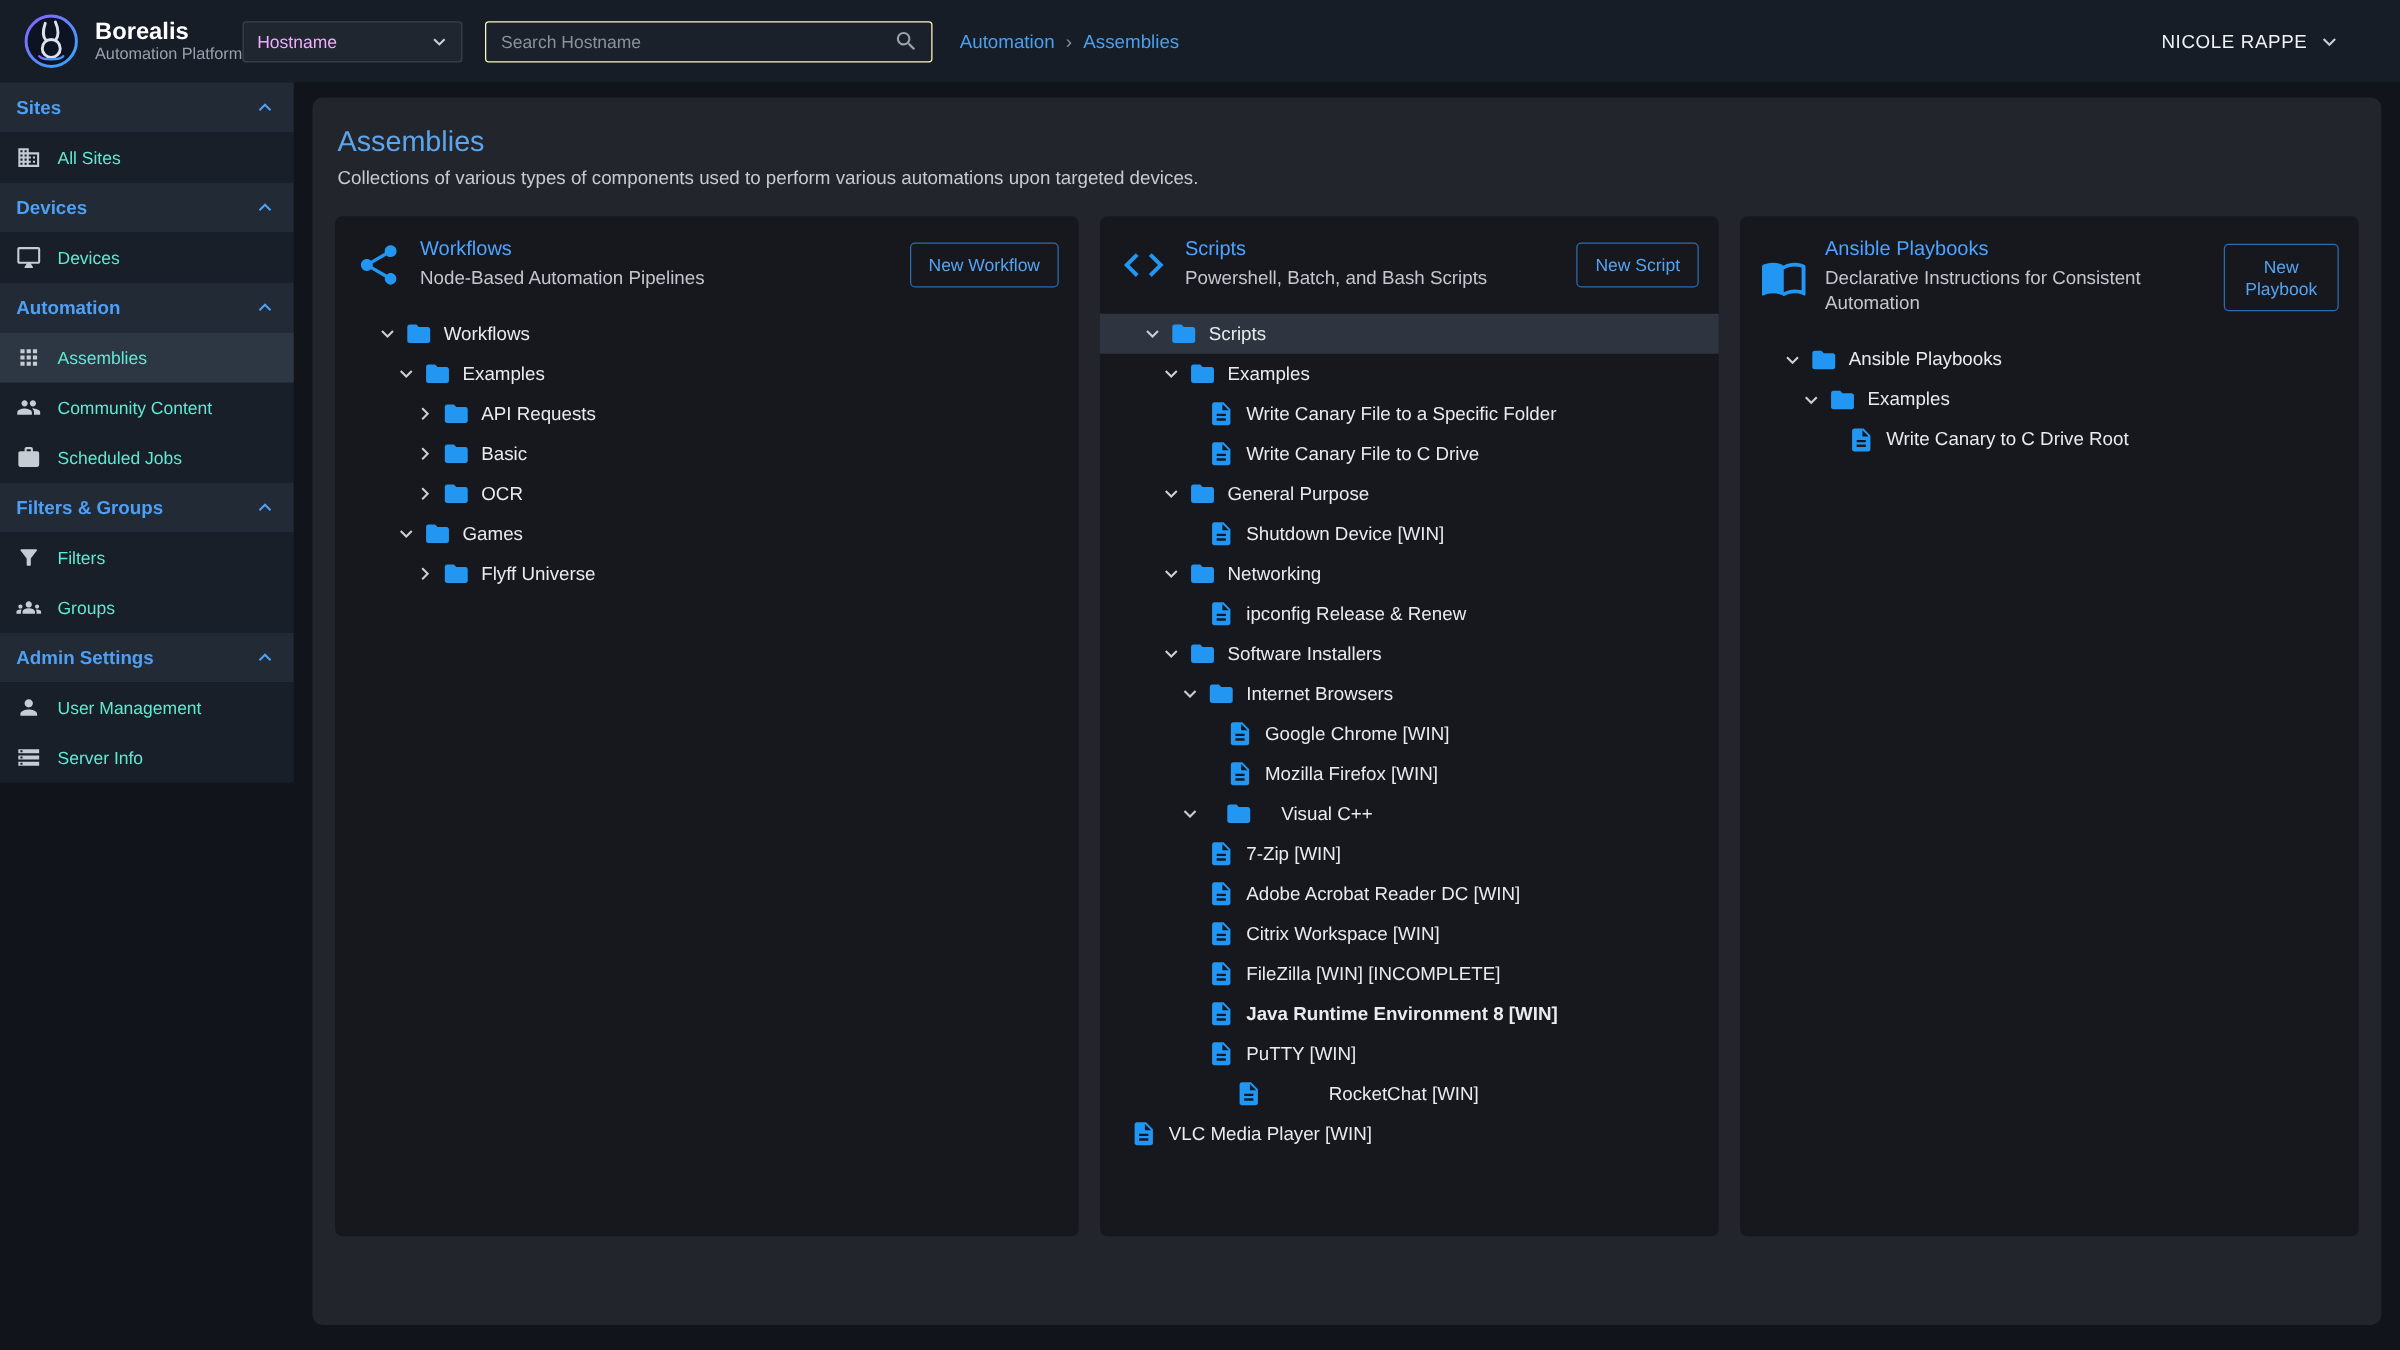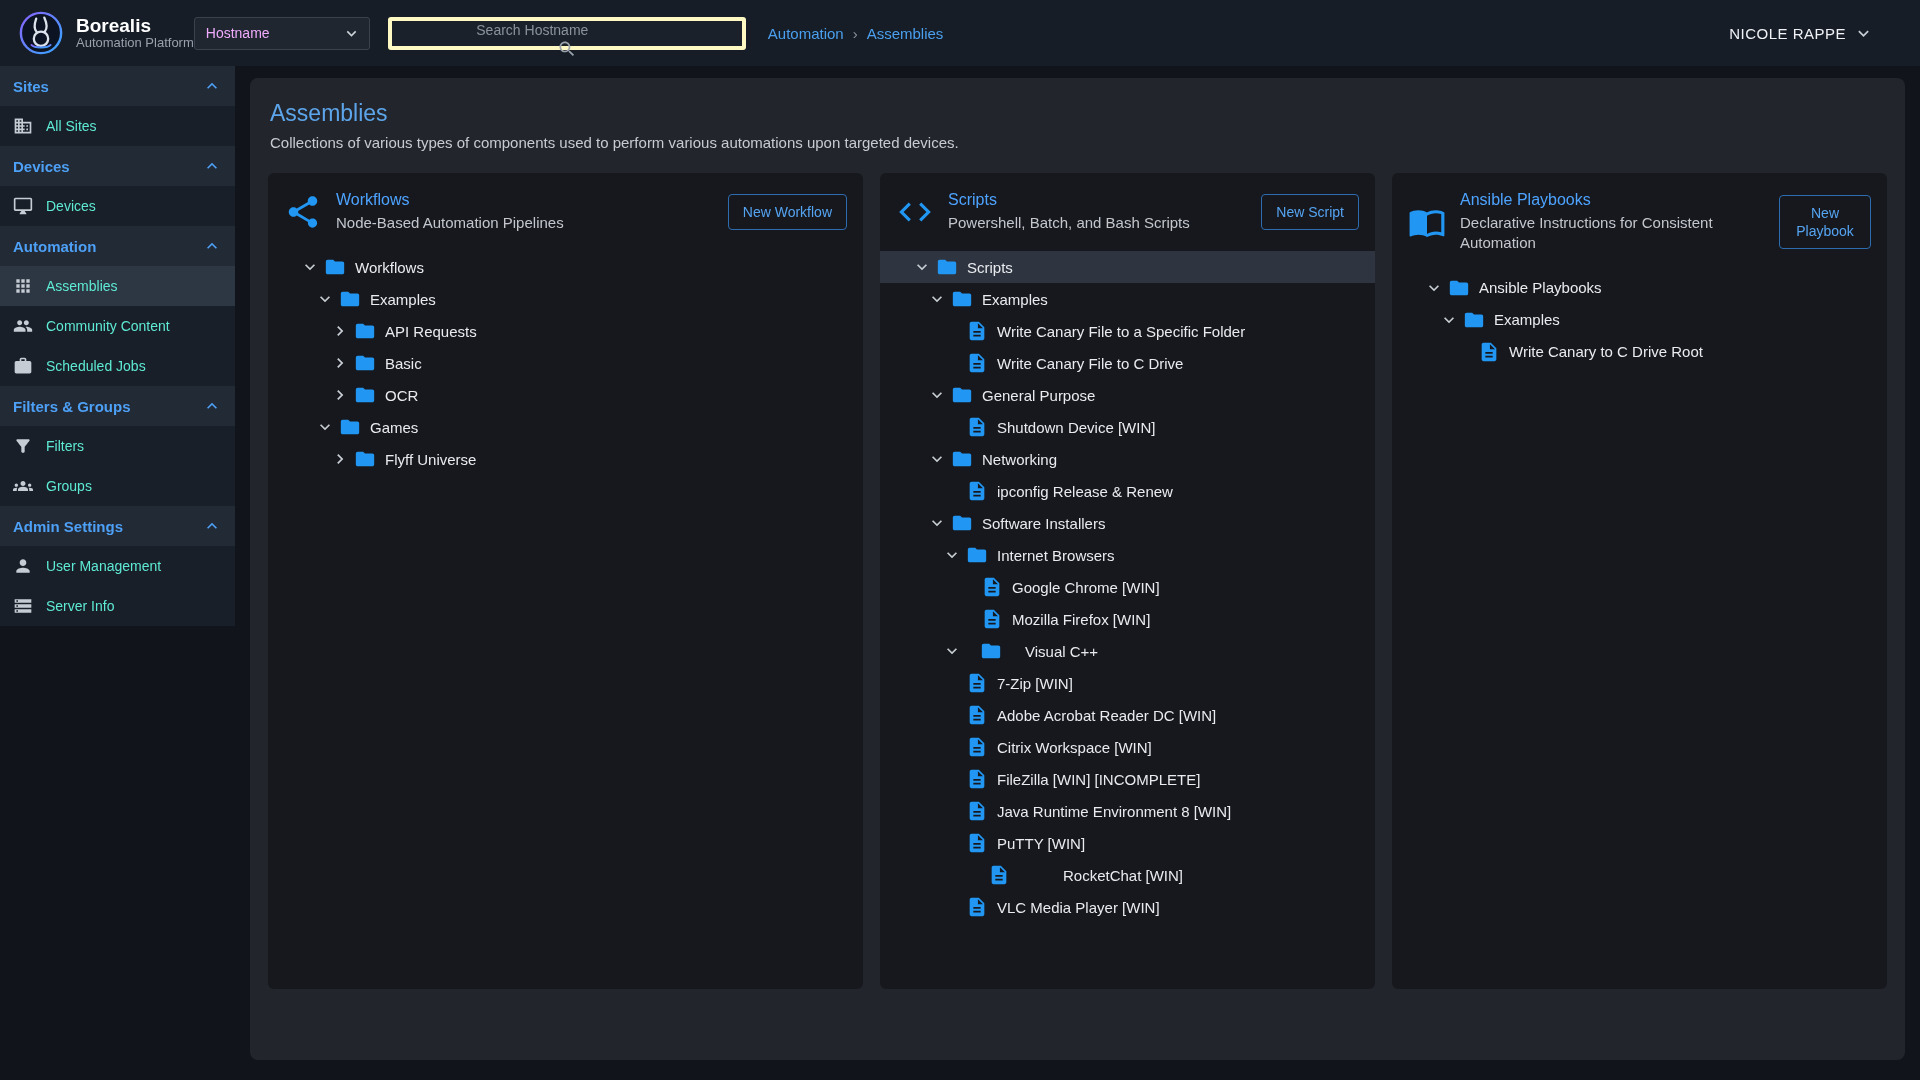--- a/index.html
+++ b/index.html
@@ -23,22 +23,22 @@
   .brand-tag { font-size:13px; color:#99a1ac; line-height:1.15; }
 
   .hostname-select {
     width:176px; height:33px; background:#1f2630;
     border:1px solid #3a424d; border-radius:3px; display:flex; align-items:center;
     padding:0 8px 0 11px; font-size:14px; color:#f0abfc; cursor:pointer;
   }
   .hostname-select .caret { width:19px; height:19px; color:#cfd4da; margin-left:auto; }
 
   .search-box {
-    margin-left:18px; width:358px; height:33px; border:4px solid #fef9c3;
-    border-radius:3px; display:flex; align-items:center; padding:0 10px; background:#1a212b;flex-direction:column;
+    margin-left:18px; width:358px; height:33px; border:1px solid #fef9c3;
+    border-radius:3px; display:flex; align-items:center; padding:0 10px; background:#1a212b;
   }
   .search-box input {
     flex:1; background:transparent; border:none; outline:none;
     font-family:"Liberation Sans", sans-serif; font-size:14px; color:#e6e8eb;
   }
   .search-box input::placeholder { color:#8a929c; }
   .search-ic { width:20px; height:20px; color:#9aa2ac; }
 
   .breadcrumb { margin-left:22px; display:flex; align-items:center; gap:9px; font-size:15px; }
   .crumb { color:#4a9fee; cursor:pointer; }
@@ -591,21 +591,21 @@
               </div>
               <div class="trow" style="padding-left: 62px;">
                 <span class="chev"></span>
                 <span class="icon node-ic">
                   <svg viewBox="0 0 24 24" fill="currentColor">
                     <path d="M14 2H6c-1.1 0-1.99.9-1.99 2L4 20c0 1.1.89 2 1.99 2H18c1.1 0 2-.9 2-2V8l-6-6zm2 16H8v-2h8v2zm0-4H8v-2h8v2zm-3-5V3.5L18.5 9H13z"></path>
                   </svg>
                 </span>
                 <span class="tlabel">FileZilla [WIN] [INCOMPLETE]</span>
               </div>
-              <div class="trow" style="padding-left: 62px;">
+              <div class="trow" style="padding-left: 62px; font-weight: bold;">
                 <span class="chev"></span>
                 <span class="icon node-ic">
                   <svg viewBox="0 0 24 24" fill="currentColor">
                     <path d="M14 2H6c-1.1 0-1.99.9-1.99 2L4 20c0 1.1.89 2 1.99 2H18c1.1 0 2-.9 2-2V8l-6-6zm2 16H8v-2h8v2zm0-4H8v-2h8v2zm-3-5V3.5L18.5 9H13z"></path>
                   </svg>
                 </span>
                 <span class="tlabel">Java Runtime Environment 8 [WIN]</span>
               </div>
               <div class="trow" style="padding-left: 62px;">
                 <span class="chev"></span>
@@ -618,21 +618,21 @@
               </div>
               <div class="trow" style="padding-left: 40px; gap: 44px;">
                 <span class="chev"></span>
                 <span class="icon node-ic">
                   <svg viewBox="0 0 24 24" fill="currentColor">
                     <path d="M14 2H6c-1.1 0-1.99.9-1.99 2L4 20c0 1.1.89 2 1.99 2H18c1.1 0 2-.9 2-2V8l-6-6zm2 16H8v-2h8v2zm0-4H8v-2h8v2zm-3-5V3.5L18.5 9H13z"></path>
                   </svg>
                 </span>
                 <span class="tlabel">RocketChat [WIN]</span>
               </div>
-              <div class="trow" style="padding-left: 62px;">
+              <div class="trow" style="">
                 <span class="chev"></span>
                 <span class="icon node-ic">
                   <svg viewBox="0 0 24 24" fill="currentColor">
                     <path d="M14 2H6c-1.1 0-1.99.9-1.99 2L4 20c0 1.1.89 2 1.99 2H18c1.1 0 2-.9 2-2V8l-6-6zm2 16H8v-2h8v2zm0-4H8v-2h8v2zm-3-5V3.5L18.5 9H13z"></path>
                   </svg>
                 </span>
                 <span class="tlabel">VLC Media Player [WIN]</span>
               </div>
             </div>
           </section>

